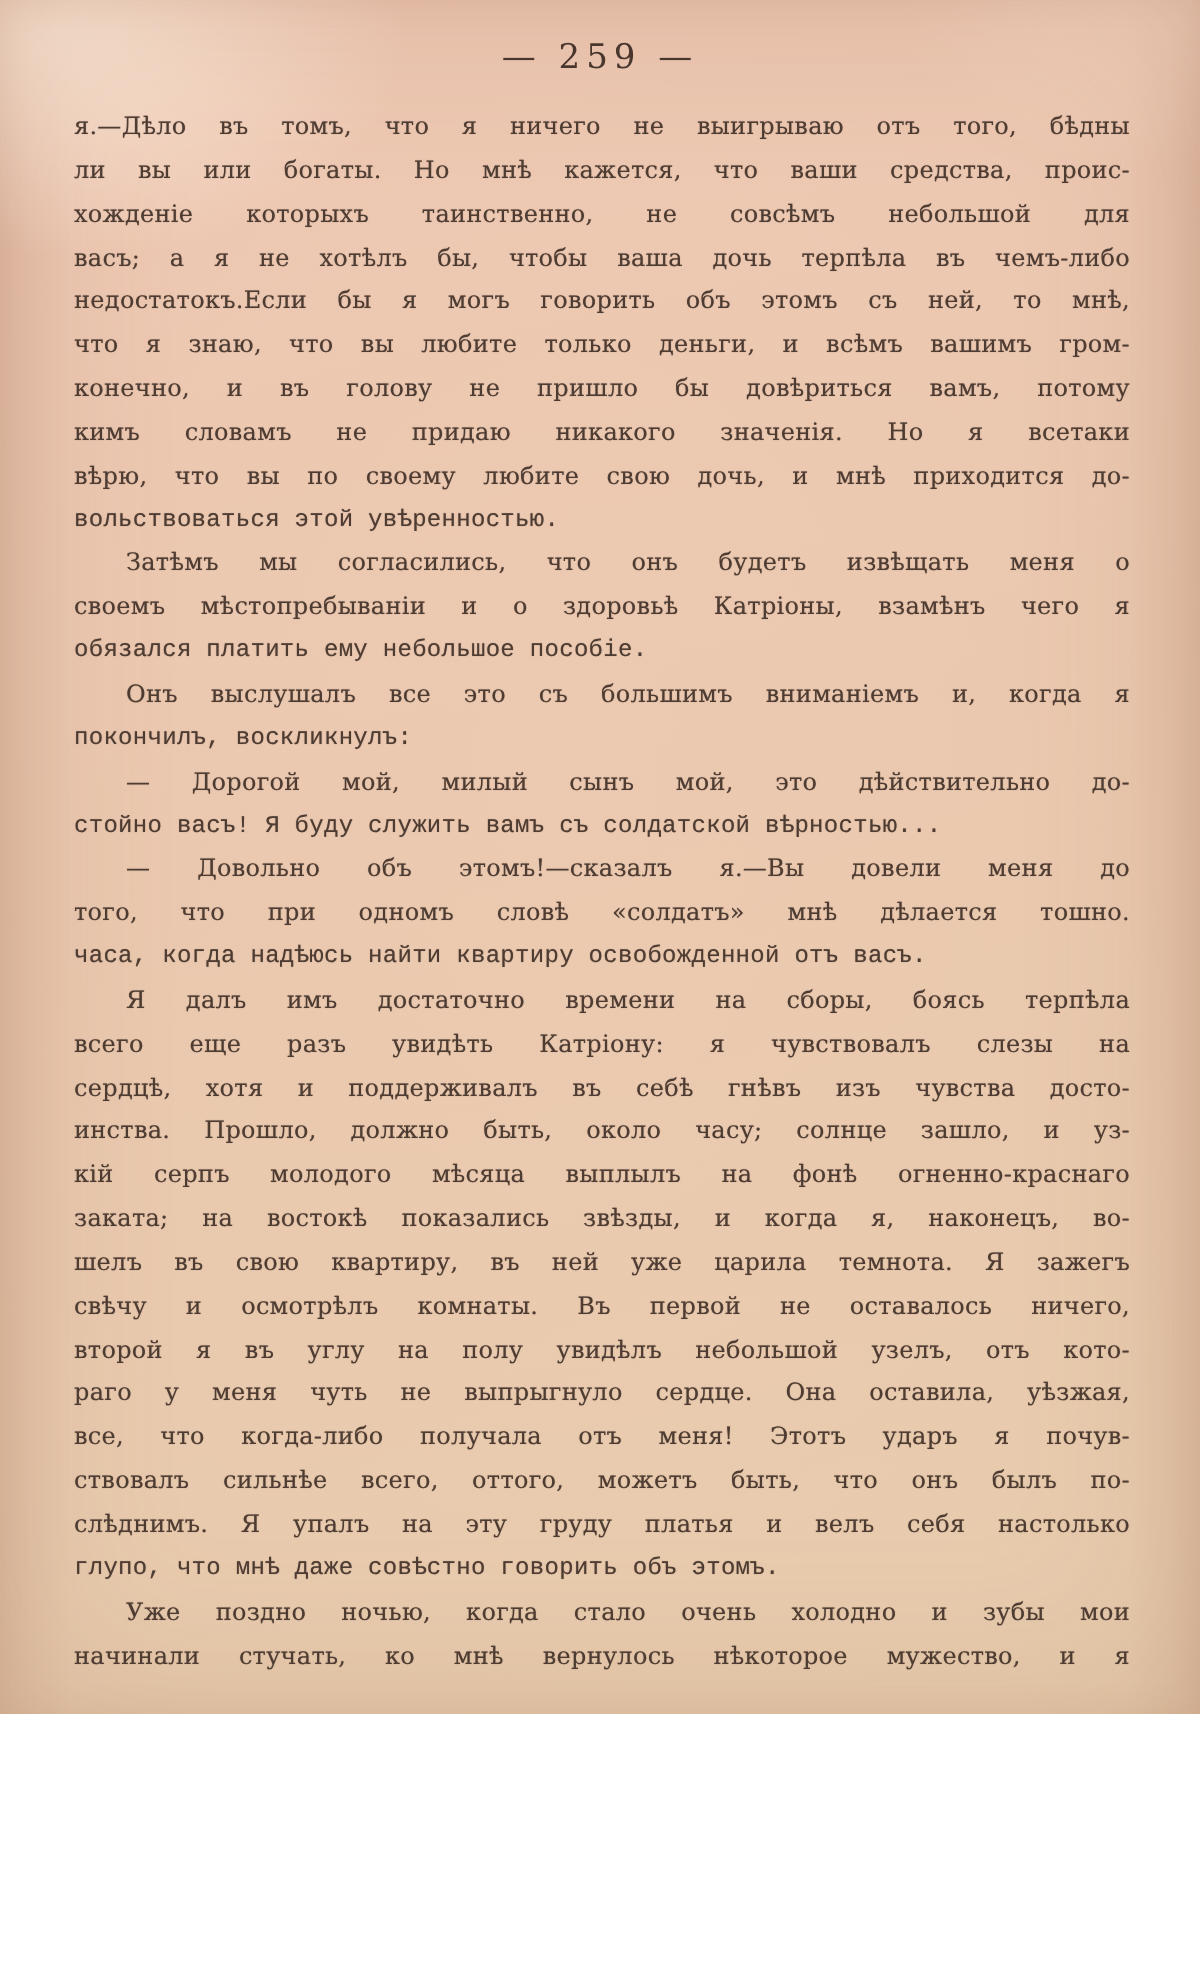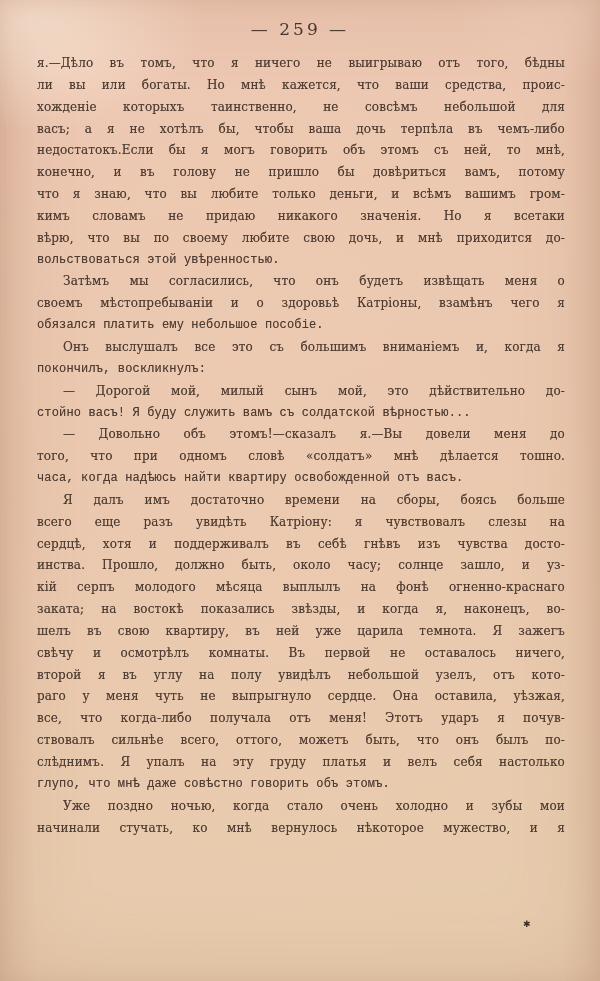--- a/index.html
+++ b/index.html
@@ -1,18 +1,18 @@
 <!DOCTYPE html>
 <html><head>
 <meta charset="utf-8">
 <style>
   html,body{margin:0;padding:0;}
   body{width:600px;height:981px;overflow:hidden;}
   .page{
-    position:relative;width:600px;height:981px;overflow:hidden;
+    position:relative;width:600px;height:857px;overflow:hidden;
     background-color:#e9c7af;
     background-image:
       radial-gradient(ellipse 280px 180px at 5% 2%, rgba(249,229,211,0.95), rgba(249,229,211,0) 62%),
       radial-gradient(ellipse 200px 120px at 98% 0%, rgba(244,216,196,0.5), rgba(244,216,196,0) 70%),
       radial-gradient(ellipse 520px 740px at 48% 46%, rgba(241,206,181,0.35), rgba(241,206,181,0) 75%),
       linear-gradient(90deg, rgba(150,95,70,0.10) 0%, rgba(150,95,70,0) 6%, rgba(150,95,70,0) 94%, rgba(150,95,70,0.10) 100%),
       linear-gradient(168deg, #eec7b3 0%, #e9c7ae 45%, #e7ccad 100%);
     box-shadow: inset 0 0 90px rgba(150,95,70,0.20), inset 0 0 16px rgba(150,95,70,0.10);
     font-family:"DejaVu Serif","Liberation Serif",serif;
     color:#4e3c32;
@@ -43,36 +43,36 @@
 <body>
 
 <div class="page">
   <div class="page-number">— 259 —</div>
   <div class="text-block" id="text-block">
       <div class="line">я.—Дѣло въ томъ, что я ничего не выигрываю отъ того, бѣдны</div>
       <div class="line">ли вы или богаты. Но мнѣ кажется, что ваши средства, проис-</div>
       <div class="line">хожденіе которыхъ таинственно, не совсѣмъ небольшой для</div>
       <div class="line">васъ; а я не хотѣлъ бы, чтобы ваша дочь терпѣла въ чемъ-либо</div>
       <div class="line">недостатокъ.Если бы я могъ говорить объ этомъ съ ней, то мнѣ,</div>
+      <div class="line">что я знаю, что вы любите только деньги, и всѣмъ вашимъ гром-</div>
       <div class="line">конечно, и въ голову не пришло бы довѣриться вамъ, потому</div>
-      <div class="line">что я знаю, что вы любите только деньги, и всѣмъ вашимъ гром-</div>
       <div class="line">кимъ словамъ не придаю никакого значенія. Но я всетаки</div>
       <div class="line">вѣрю, что вы по своему любите свою дочь, и мнѣ приходится до-</div>
       <div class="line last">вольствоваться этой увѣренностью.</div>
       <div class="line indent">Затѣмъ мы согласились, что онъ будетъ извѣщать меня о</div>
       <div class="line">своемъ мѣстопребываніи и о здоровьѣ Катріоны, взамѣнъ чего я</div>
       <div class="line last">обязался платить ему небольшое пособіе.</div>
       <div class="line indent">Онъ выслушалъ все это съ большимъ вниманіемъ и, когда я</div>
       <div class="line last">покончилъ, воскликнулъ:</div>
       <div class="line indent">— Дорогой мой, милый сынъ мой, это дѣйствительно до-</div>
       <div class="line last">стойно васъ! Я буду служить вамъ съ солдатской вѣрностью...</div>
       <div class="line indent">— Довольно объ этомъ!—сказалъ я.—Вы довели меня до</div>
       <div class="line">того, что при одномъ словѣ «солдатъ» мнѣ дѣлается тошно.</div>
       <div class="line last">часа, когда надѣюсь найти квартиру освобожденной отъ васъ.</div>
-      <div class="line indent">Я далъ имъ достаточно времени на сборы, боясь больше</div>
+      <div class="line indent">Я далъ имъ достаточно времени на сборы, боясь терпѣла</div>
       <div class="line">всего еще разъ увидѣть Катріону: я чувствовалъ слезы на</div>
       <div class="line">сердцѣ, хотя и поддерживалъ въ себѣ гнѣвъ изъ чувства досто-</div>
       <div class="line">инства. Прошло, должно быть, около часу; солнце зашло, и уз-</div>
       <div class="line">кій серпъ молодого мѣсяца выплылъ на фонѣ огненно-краснаго</div>
       <div class="line">заката; на востокѣ показались звѣзды, и когда я, наконецъ, во-</div>
       <div class="line">шелъ въ свою квартиру, въ ней уже царила темнота. Я зажегъ</div>
       <div class="line">свѣчу и осмотрѣлъ комнаты. Въ первой не оставалось ничего,</div>
       <div class="line">второй я въ углу на полу увидѣлъ небольшой узелъ, отъ кото-</div>
       <div class="line">раго у меня чуть не выпрыгнуло сердце. Она оставила, уѣзжая,</div>
       <div class="line">все, что когда-либо получала отъ меня! Этотъ ударъ я почув-</div>

